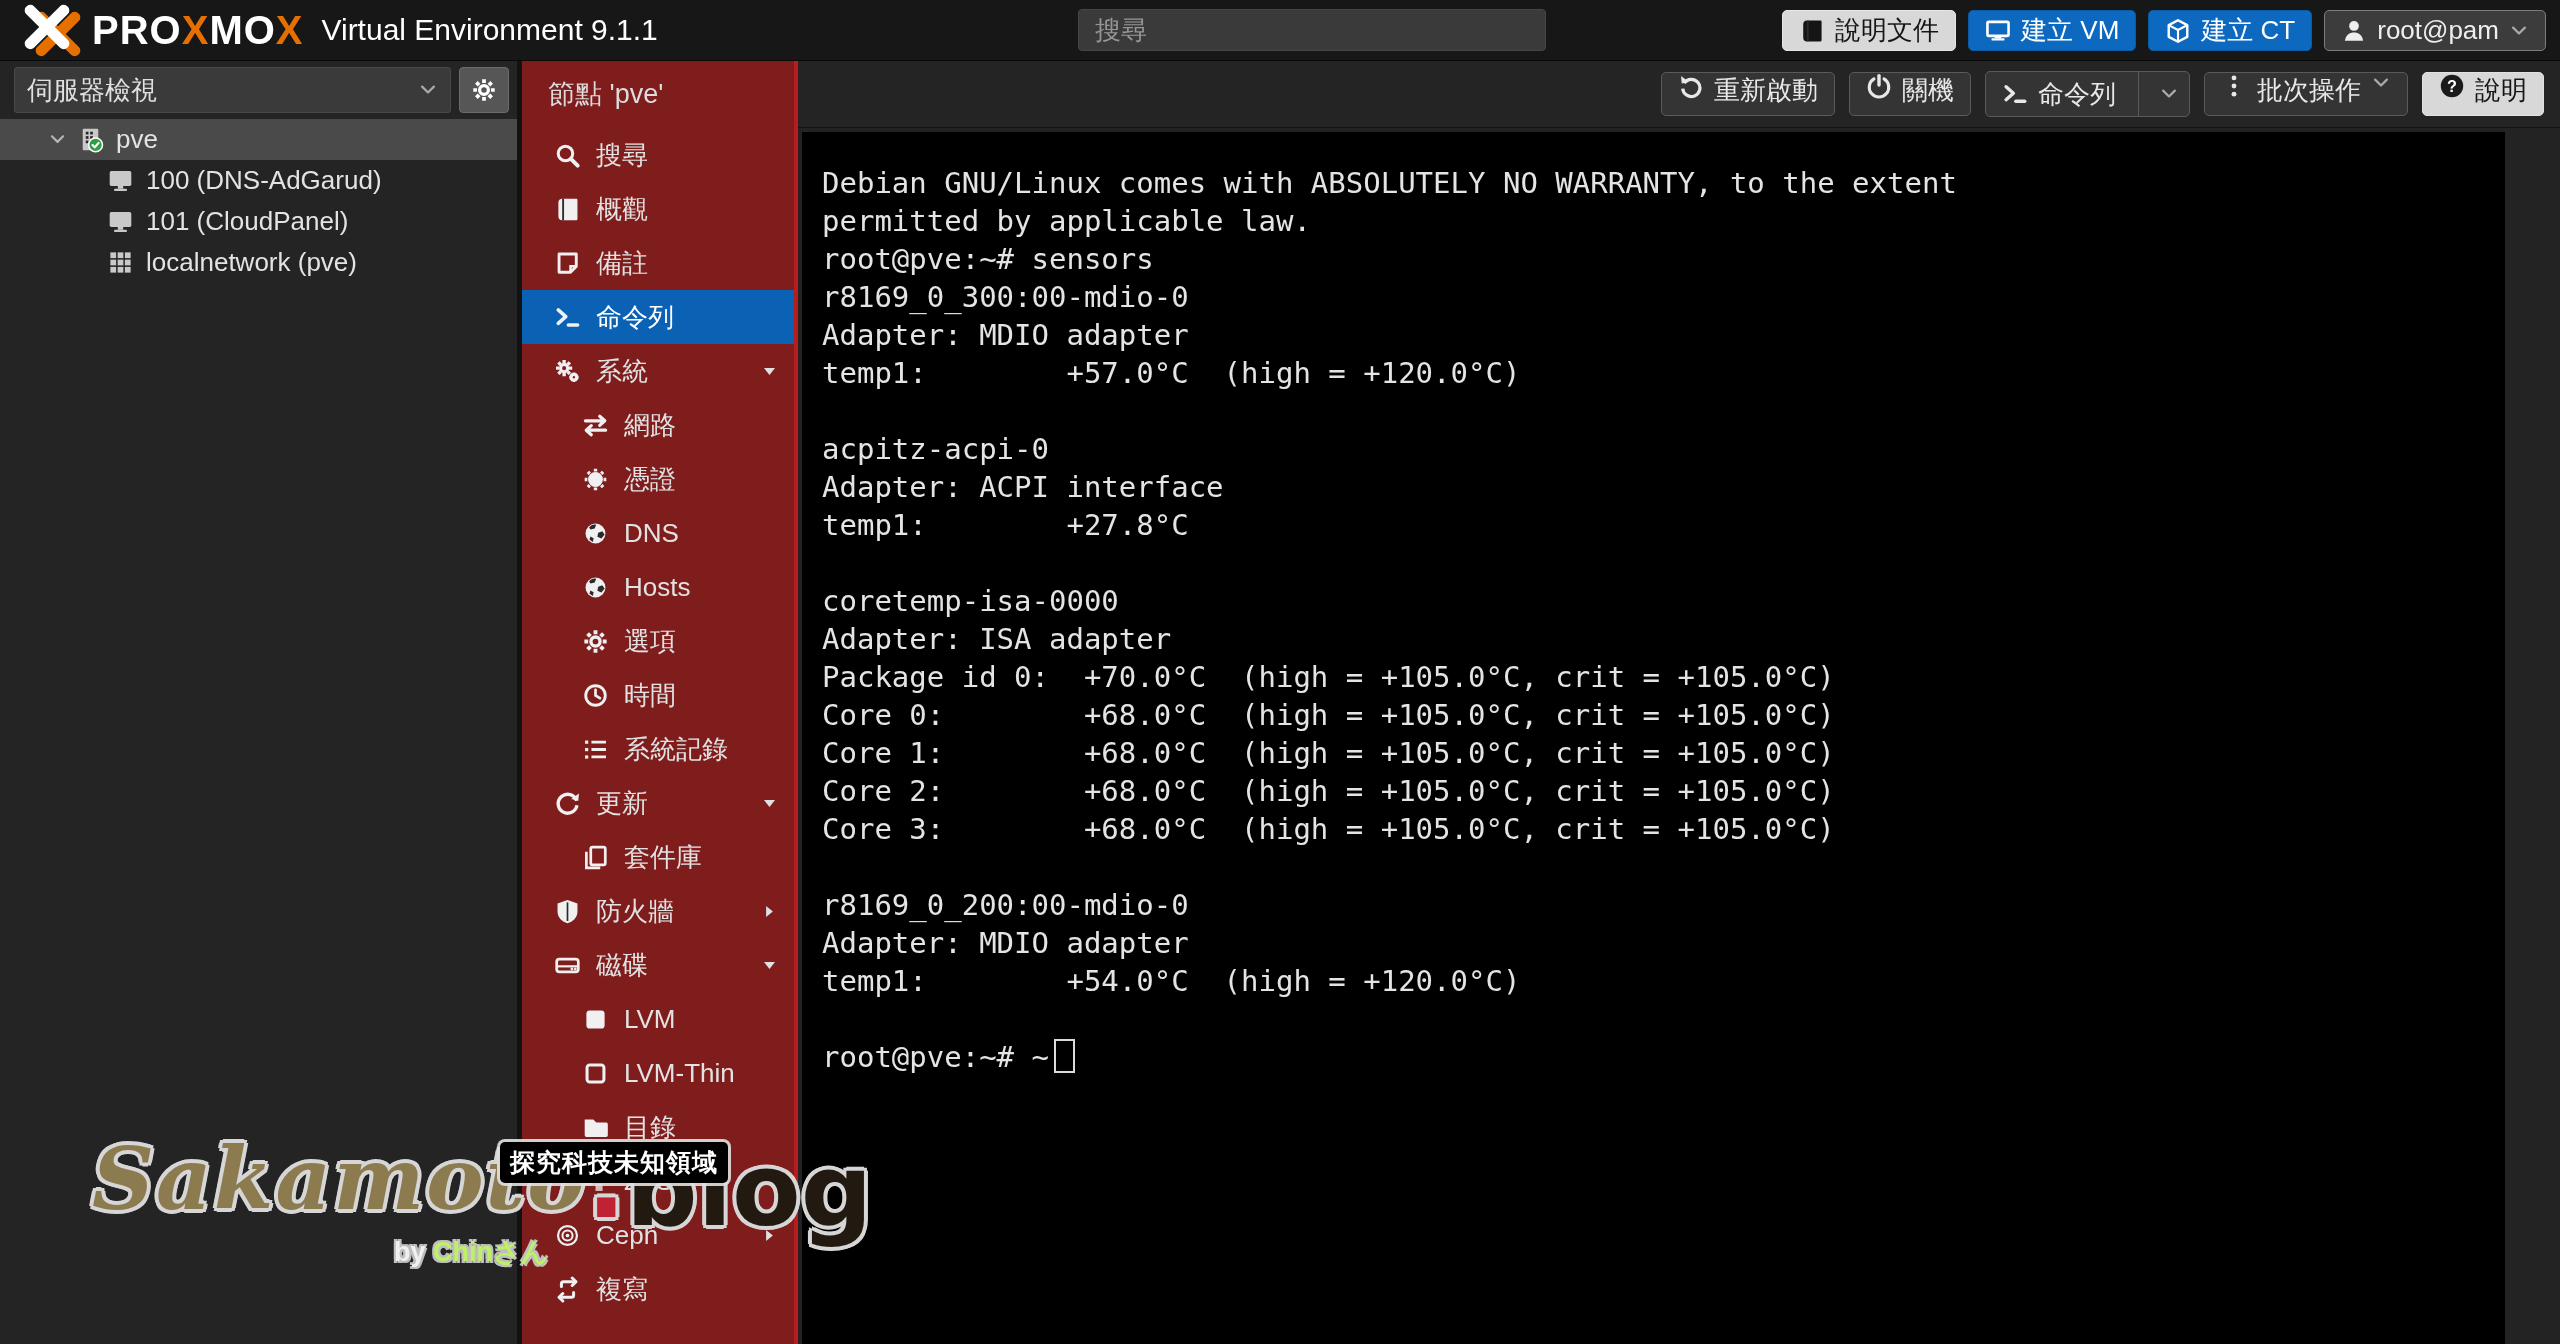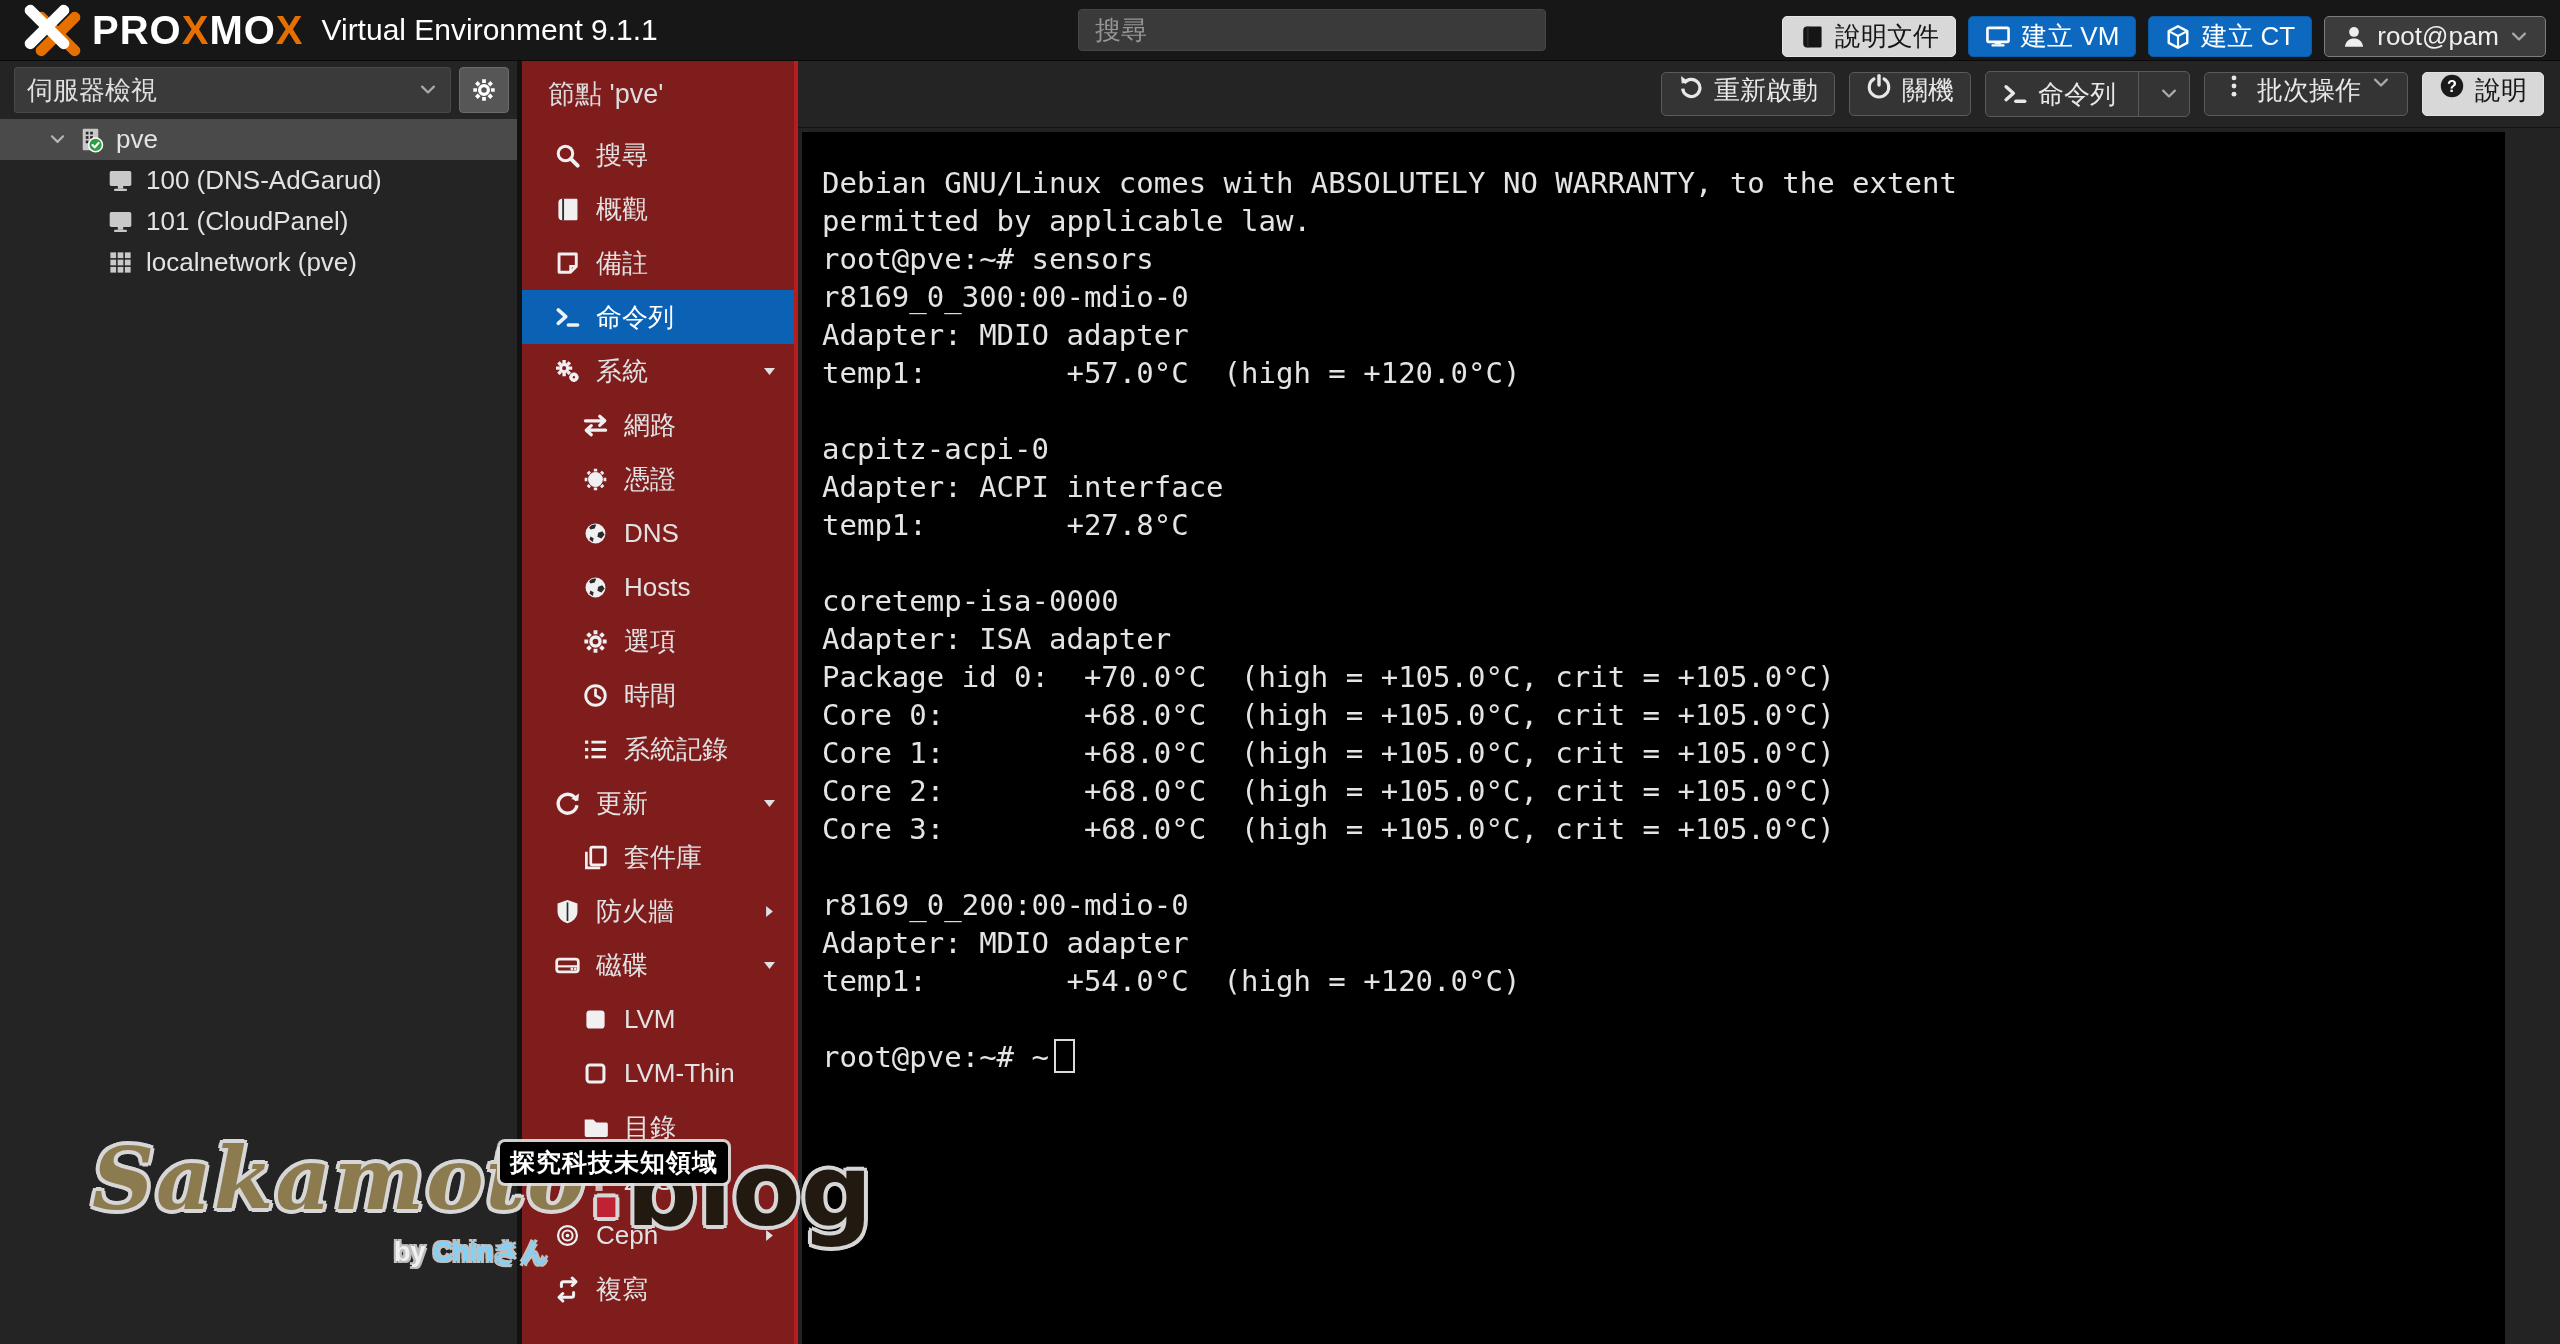--- a/index.html
+++ b/index.html
@@ -21,21 +21,21 @@
   .xx i.b{transform:translate(-50%,-50%) rotate(-45deg);}
   .xx.o{--c:#e57000;transform:translate(7px,4px);}
   .xx.w{--c:#ffffff;transform:translate(-4px,-3px);}
   .word{font-size:40px;font-weight:800;letter-spacing:1px;color:#fff;line-height:1;}
   .word .ox{color:#e57000;}
   .subtitle{font-size:30px;color:#fff;font-weight:400;margin-left:6px;white-space:nowrap;}
   .search{position:absolute;left:1078px;top:9px;width:468px;height:42px;background:#3a3a3a;
           border:1px solid #474747;border-radius:4px;color:#ddd;font-size:26px;padding:0 0 0 16px;
           font-family:inherit;box-sizing:border-box;outline:none;}
   .search::placeholder{color:#969696;}
-  .tb-right{position:absolute;right:14px;top:16px;display:flex;gap:12px;align-items:center;}
+  .tb-right{position:absolute;right:14px;top:10px;display:flex;gap:12px;align-items:center;}
   .btn{height:41px;display:inline-flex;align-items:center;gap:10px;padding:0 16px;border-radius:5px;
        font-size:26px;font-family:inherit;border:1px solid transparent;white-space:nowrap;cursor:default;}
   .btn.light{background:#d8d8d8;color:#151515;border-color:#e6e6e6;}
   .btn.blue{background:#0d69c0;color:#fff;border-color:#0a5aa6;}
   .btn.dark{background:#3c3c3c;color:#eee;border-color:#7d7d7d;}
 
   
   .app{display:flex;height:1283px;}
   .tree-panel{width:517px;background:#242424;position:relative;flex:none;}
   .vdiv{width:5px;background:#121212;flex:none;}
@@ -100,21 +100,21 @@
           text-shadow:-3px -3px 0 var(--oc),-3px 3px 0 var(--oc),3px -3px 0 var(--oc),3px 3px 0 var(--oc),
                       -4px 0 0 var(--oc),4px 0 0 var(--oc),0 -4px 0 var(--oc),0 4px 0 var(--oc);}
   .wm-suffix{display:inline-block;font-family:"DejaVu Sans",sans-serif;font-weight:bold;font-size:100px;color:#221a10;
              transform:translateY(16px);line-height:.8;
              text-shadow:-3px -3px 0 var(--oc),-3px 3px 0 var(--oc),3px -3px 0 var(--oc),3px 3px 0 var(--oc),
                          -4px 0 0 var(--oc),4px 0 0 var(--oc),0 -4px 0 var(--oc),0 4px 0 var(--oc);}
   .wm-badge{position:absolute;left:408px;top:14px;background:#000;color:#fff;font-size:25px;font-weight:bold;
             padding:4px 10px;border-radius:5px;box-shadow:0 0 0 3px rgba(225,225,225,.9);letter-spacing:1px;}
   .wm-by{position:absolute;left:302px;top:106px;font-size:27px;font-weight:bold;color:#f0f0f0;
          text-shadow:-2px -2px 0 #bfbfbf,2px -2px 0 #bfbfbf,-2px 2px 0 #bfbfbf,2px 2px 0 #bfbfbf;}
-  .wm-author{color:#7dd3fc;}
+  .wm-author{color:#bef264;}
 </style>
 </head>
 <body>
 
 <div class="screen">
 
   <header class="topbar">
     <div class="brand">
       <span class="logo-mark">
           <span class="xx o">

